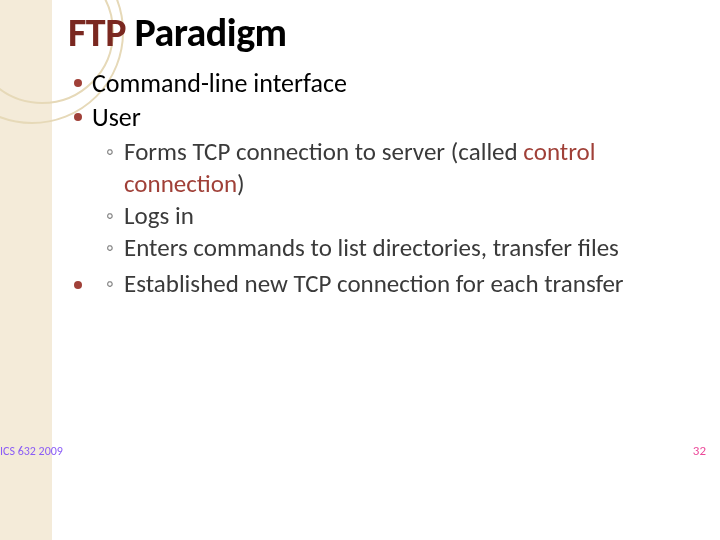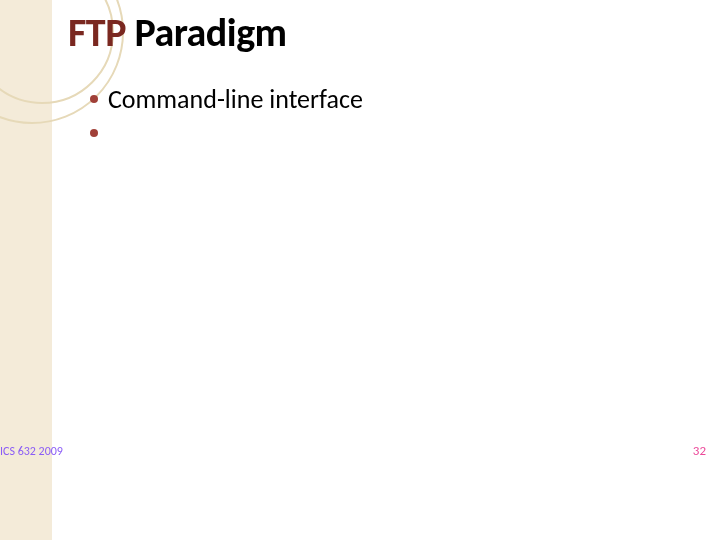--- a/index.html
+++ b/index.html
@@ -4,21 +4,21 @@
 <style>
   html,body{margin:0;padding:0;width:720px;height:540px;background:#fff;font-family:Calibri,"Segoe UI",Arial,sans-serif;color:#000;overflow:hidden}
   .slide{position:relative;width:720px;height:472px;box-sizing:border-box}
   .sidebar{position:absolute;left:0;top:0;width:52px;height:540px;background:#f4ebd9}
   .corner1{position:absolute;left:-60px;top:-60px;width:180px;height:180px;border:2px solid #e6d9b8;border-radius:50%}
   .corner2{position:absolute;left:-30px;top:-40px;width:140px;height:140px;border:2px solid #e6d9b8;border-radius:50%}
   .titlewrap{position:absolute;left:68px;top:8px}
   .title{font-size:40px;font-weight:700;color:#000;letter-spacing:-0.5px}
   .title .accent{color:#7a2820}
   .content{position:absolute;left:72px;top:66px;width:632px}
-  ul.lvl1{list-style:none;margin:16px;padding:0}
+  ul.lvl1{list-style:none;margin:0;padding:0}
   ul.lvl1>li{position:relative;padding-left:20px;font-size:26px;line-height:34px;color:#000}
   ul.lvl1>li::before{content:"";position:absolute;left:2px;top:13px;width:8px;height:8px;border-radius:50%;background:#a04038}
   ul.lvl2{list-style:none;margin:2px 0 4px 0;padding:0 0 0 14px}
   ul.lvl2>li{position:relative;padding-left:18px;font-size:25px;line-height:32px;color:#3a3a3a}
   ul.lvl2>li::before{content:"\25E6";position:absolute;left:0;top:0;font-size:22px;color:#8a8a8a}
   .hl{color:#a04038}
   .footer-center{position:absolute;left:0;width:720px;bottom:14px;text-align:left;font-size:12px;color:#8b5cf6}
   .footer-right{position:absolute;right:14px;bottom:14px;font-size:13px;color:#ec4899}
 </style>
 </head>
@@ -29,20 +29,30 @@
   <div class="corner1"></div>
   <div class="corner2"></div>
 
   <div class="titlewrap">
     <span class="title"><span class="accent">FTP</span><span> Paradigm</span></span>
   </div>
 
   <div class="content">
     <ul class="lvl1">
       <li><span>Command-line interface</span></li>
+      <li><span>User</span>
+        <ul class="lvl2">
+          <li><span>Forms TCP connection to server (called </span><span class="hl">control connection</span><span>)</span></li>
+          <li><span>Logs in</span></li>
+          <li><span>Enters commands to list directories, transfer files</span></li>
+        </ul>
+      </li>
       <li>
+        <ul class="lvl2">
+          <li><span>Established new TCP connection for each transfer</span></li>
+        </ul>
       </li>
     </ul>
   </div>
 
   <div class="footer-center">ICS 632 2009</div>
   <div class="footer-right">32</div>
 </div>
 
 </body></html>

